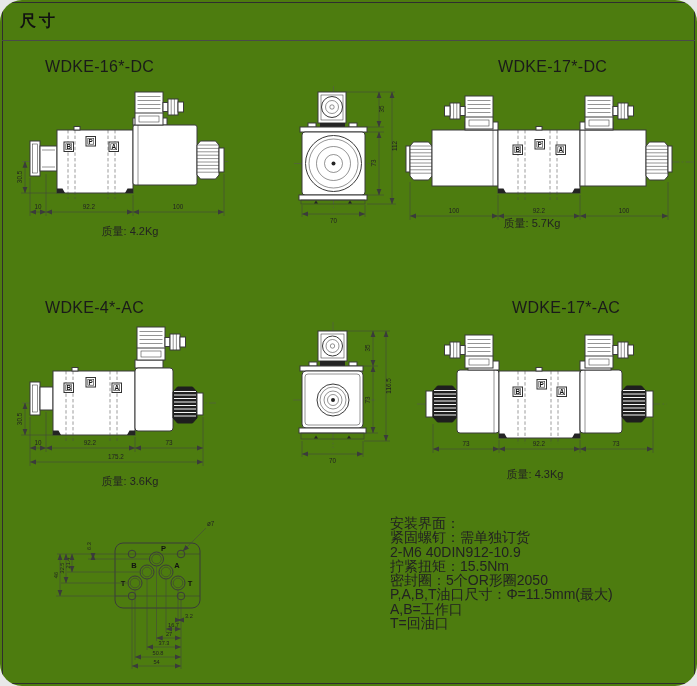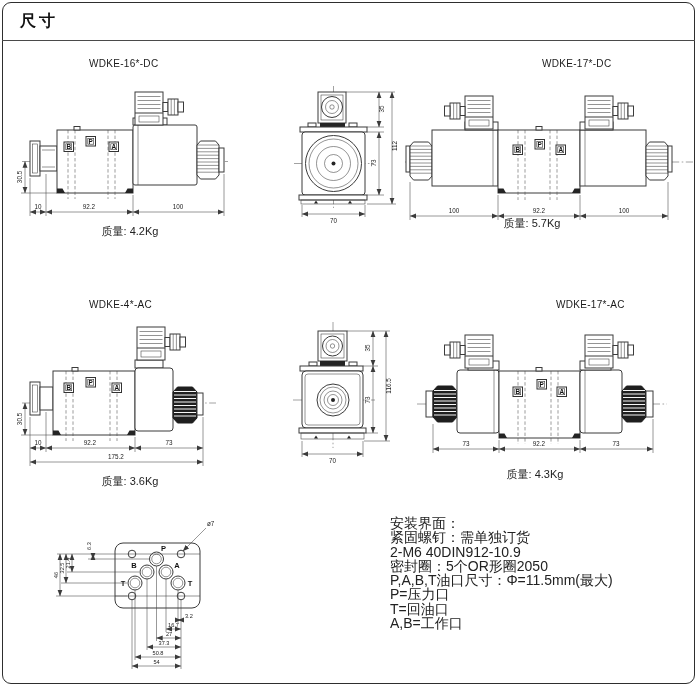--- a/index.html
+++ b/index.html
@@ -1,21 +1,21 @@
 <!DOCTYPE html>
 <html><head>
 <meta charset="utf-8">
 <style>
   html,body{margin:0;padding:0;background:#e8e8e8;}
-  .page{position:relative;width:697px;height:686px;background:#ffffff;overflow:hidden;
-        font-family:"Liberation Sans","DejaVu Sans",sans-serif;color:#1d1d1d;}
+  .page{position:relative;width:697px;height:686px;background:#4d7c0f;overflow:hidden;
+        font-family:"Liberation Sans","DejaVu Sans",sans-serif;color:#1d1d1d;border-radius:22px;}
   .frame{position:absolute;left:2px;top:2px;right:2px;bottom:2px;border:1.5px solid #2e2e2e;border-radius:9px;}
   .sep{position:absolute;left:2px;right:2px;top:40px;border-top:1.4px solid #4a4a4a;}
   .title{position:absolute;left:20px;top:11px;font-size:16px;font-weight:bold;letter-spacing:3px;color:#111;}
-  .vlabel{position:absolute;font-size:10px;color:#1a1a1a;letter-spacing:.3px;margin-left:44px;}
+  .vlabel{position:absolute;font-size:16px;color:#1a1a1a;letter-spacing:.3px;}
   .cap{position:absolute;width:90px;text-align:center;font-size:11px;color:#222;}
   .notes{position:absolute;left:390px;top:516px;font-size:14px;line-height:14.3px;color:#222;}
   .notes div{white-space:nowrap;}
   svg{position:absolute;overflow:visible;}
   .s{stroke:#3b3b3b;stroke-width:1;fill:none;}
   .sw{stroke:#3b3b3b;stroke-width:1;fill:#fff;}
   .t{stroke:#3b3b3b;stroke-width:.55;fill:none;}
   .dsh{stroke:#4a4a4a;stroke-width:.55;fill:none;stroke-dasharray:3.4 2.2;}
   .cl{stroke:#555;stroke-width:.55;fill:none;stroke-dasharray:9 2.5 1.6 2.5;}
   .dim{stroke:#444;stroke-width:.55;fill:none;}
@@ -478,19 +478,19 @@
       <text class="dt2" x="128" y="139.5" text-anchor="middle">50.8</text>
       <line x1="102" y1="151" x2="151" y2="151" class="dim" marker-start="url(#arw)" marker-end="url(#arw)"></line>
       <text class="dt2" x="126.5" y="148.5" text-anchor="middle">54</text>
     </g>
   </svg>
 
   <div class="notes">
     <div>安装界面：</div>
     <div>紧固螺钉：需单独订货</div>
     <div>2-M6 40DIN912-10.9</div>
+    <div>拧紧扭矩：15.5Nm</div>
     <div>密封圈：5个OR形圈2050</div>
     <div>P,A,B,T油口尺寸：Φ=11.5mm(最大)</div>
-    <div>P=压力口</div>
+    <div>A,B=工作口</div>
     <div>T=回油口</div>
-    <div>A,B=工作口</div>
   </div>
 </div>
 
 </body></html>

